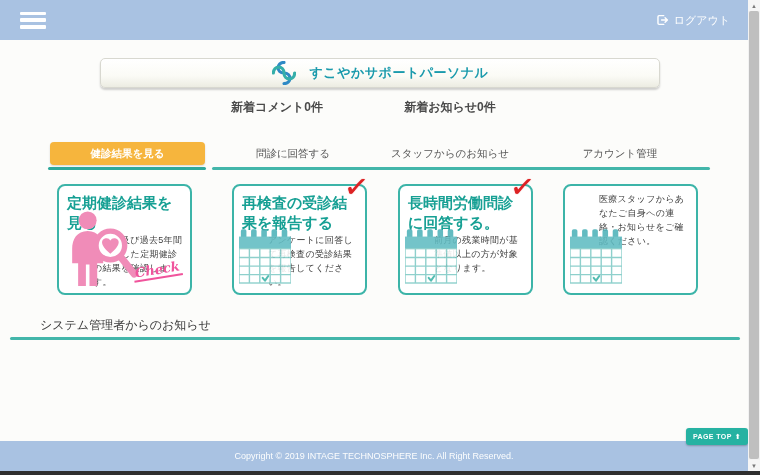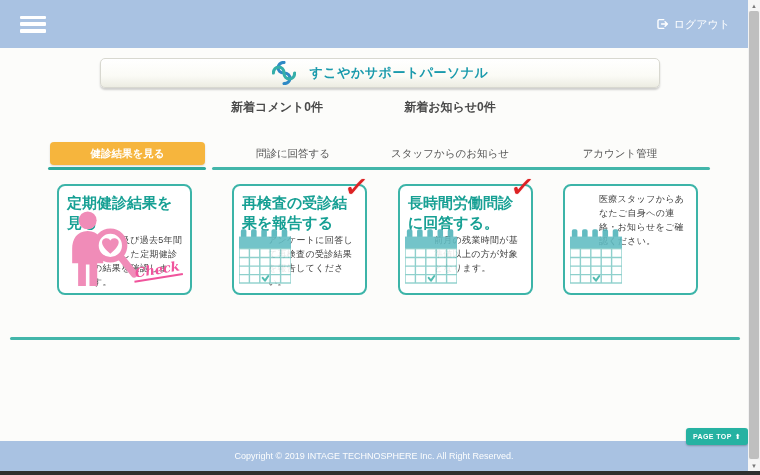--- a/index.html
+++ b/index.html
@@ -1,20 +1,20 @@
 <!DOCTYPE html>
 <html><head>
 <meta charset="utf-8">
 <style>
   * { margin:0; padding:0; box-sizing:border-box; }
   body { font-family:"Liberation Sans","DejaVu Sans",sans-serif; background:#fff; }
   .screen { position:relative; width:760px; height:475px; overflow:hidden; background:#fcfcfa; }
 
   
-  .topbar { position:absolute; top:0; left:0; width:748px; height:48px; background:#a9c2e2;
+  .topbar { position:absolute; top:0; left:0; width:748px; height:40px; background:#a9c2e2;
             display:flex; align-items:center; justify-content:space-between; padding:0 18px 0 20px; }
   .hamburger { width:26px; height:17px; display:flex; flex-direction:column; justify-content:space-between; cursor:pointer; }
   .hamburger span { display:block; height:3.2px; background:#fff; border-radius:1px; }
   .logout { display:flex; align-items:center; gap:5px; color:#fff; font-size:11px; cursor:pointer; }
   .logout svg { width:14px; height:14px; }
 
   
   .logobar { position:absolute; left:100px; top:58px; width:560px; height:30px;
              background:linear-gradient(#ffffff 0%,#fbfbf6 60%,#ecece2 100%);
              border:1px solid #d8d8d0; border-radius:5px;
@@ -189,20 +189,21 @@
   </div>
 
   <div class="card card-4">
 
     <div class="card-desc">医療スタッフからあなたご自身への連絡・お知らせをご確認ください。</div>
     <svg class="cal-icon">
         <use href="#sym-calendar"></use>
       </svg>
   </div>
 
+  <div class="admin-title">システム管理者からのお知らせ</div>
   <div class="admin-underline"></div>
 
   <div class="footer">
     <div class="footer-copy">Copyright © 2019 INTAGE TECHNOSPHERE Inc. All Right Reserved.</div>
   </div>
 
   <div class="pagetop">
     <span>PAGE TOP</span>
     <span>⬆</span>
   </div>

